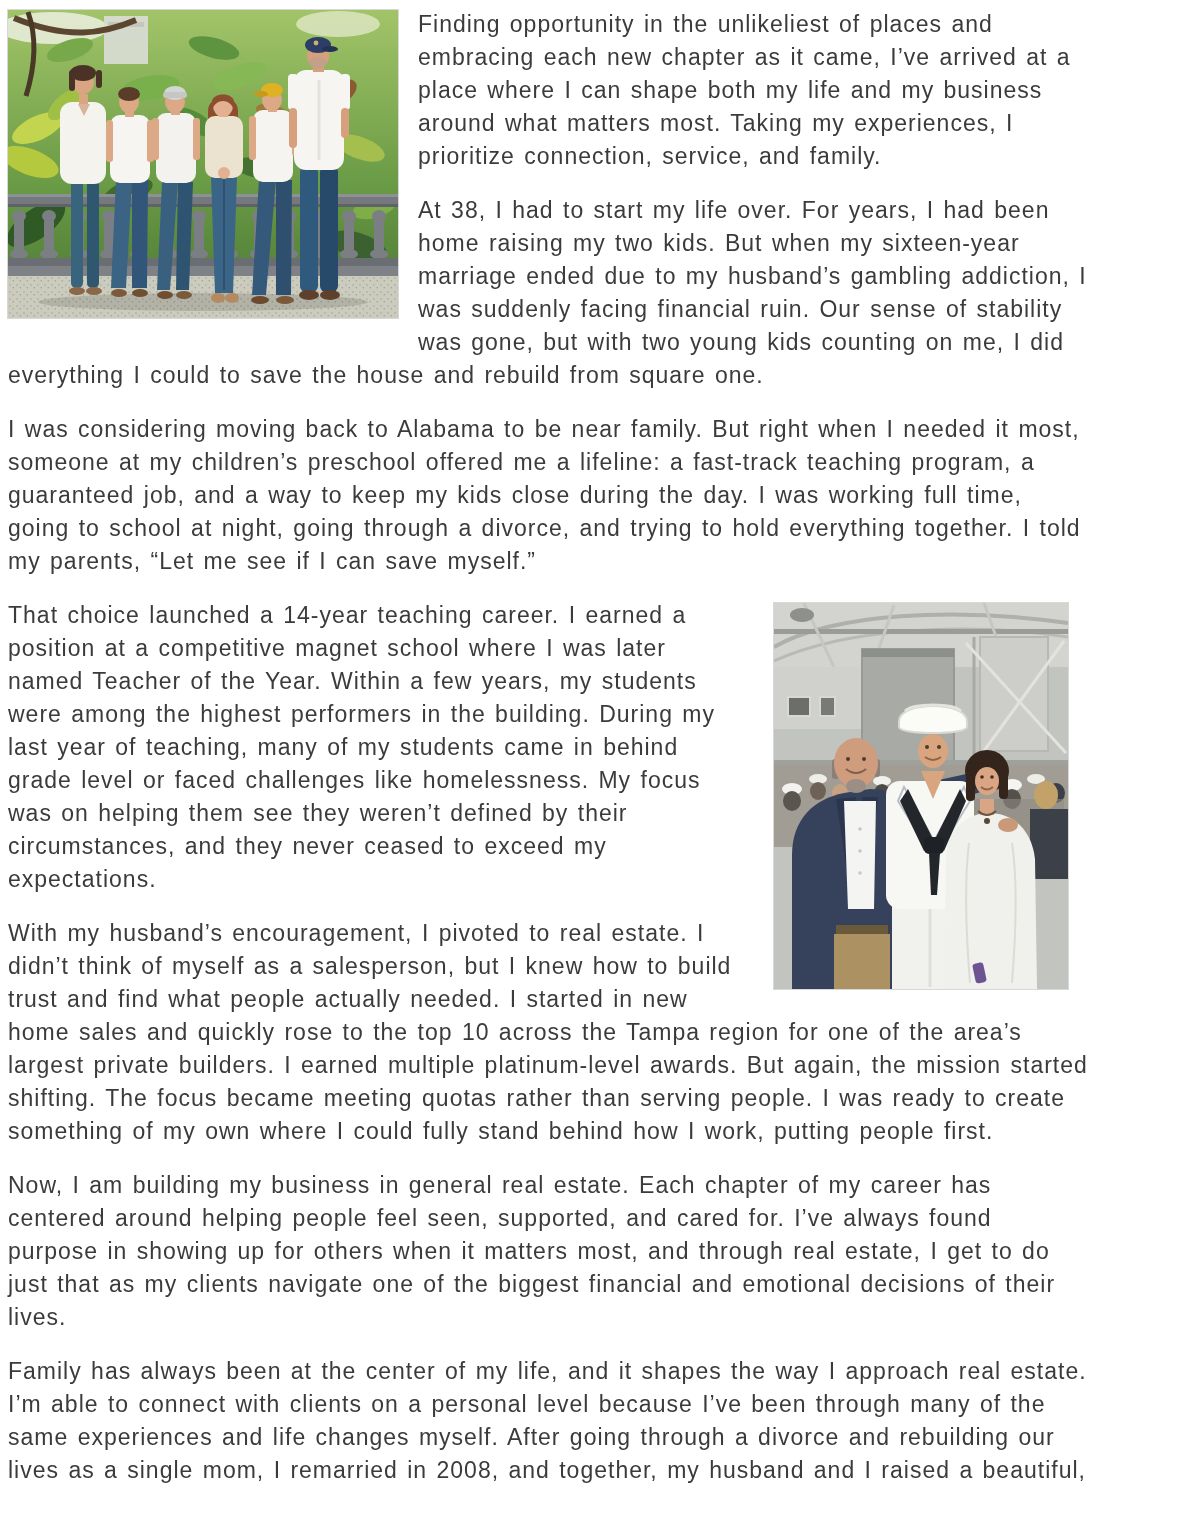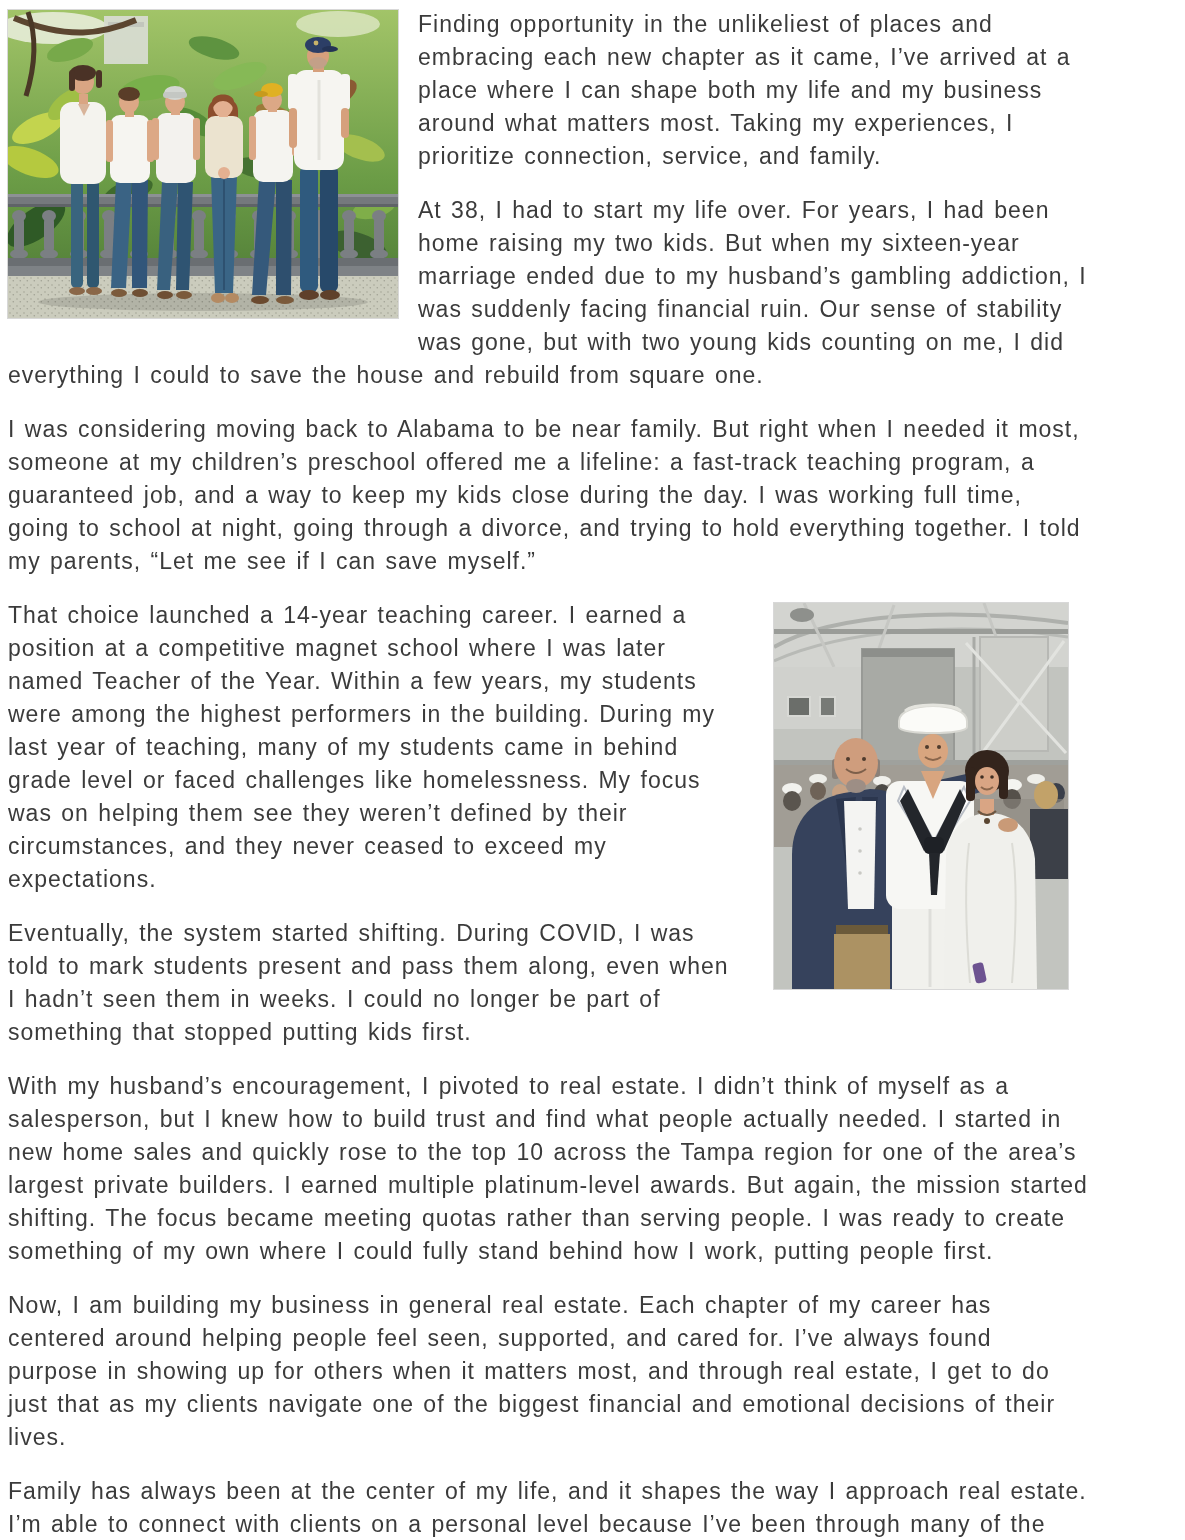--- a/index.html
+++ b/index.html
@@ -312,21 +312,20 @@
             <circle cx="218" cy="174" r="1.8" fill="#3f2f24"></circle>
           <path d="M204,208 Q213,216 222,208" stroke="#6b5642" stroke-width="2" fill="none"></path>
           <circle cx="213" cy="218" r="3" fill="#5a4632"></circle>
           <ellipse cx="234" cy="222" rx="10" ry="7" fill="#c99a77"></ellipse>
           <rect x="200" y="360" width="11" height="20" rx="3" fill="#6d5391" transform="rotate(-12 205 370)"></rect>
         </g>
       </svg>
     </span><span>That choice launched a 14-year teaching career. I earned a position at a competitive magnet school where I was later named Teacher of the Year. Within a few years, my students were among the highest performers in the building. During my last year of teaching, many of my students came in behind grade level or faced challenges like homelessness. My focus was on helping them see they weren’t defined by their circumstances, and they never ceased to exceed my expectations.</span>
   </p>
 
-  <p class="para">Eventually, the system started shifting. During COVID, I was told to mark students present and pass them along, even when I hadn’t seen them in weeks. I could no longer be part of something that stopped putting kids first.</p>
 
   <p class="para">With my husband’s encouragement, I pivoted to real estate. I didn’t think of myself as a salesperson, but I knew how to build trust and find what people actually needed. I started in new home sales and quickly rose to the top 10 across the Tampa region for one of the area’s largest private builders. I earned multiple platinum-level awards. But again, the mission started shifting. The focus became meeting quotas rather than serving people. I was ready to create something of my own where I could fully stand behind how I work, putting people first.</p>
 
   <p class="para">Now, I am building my business in general real estate. Each chapter of my career has centered around helping people feel seen, supported, and cared for. I’ve always found purpose in showing up for others when it matters most, and through real estate, I get to do just that as my clients navigate one of the biggest financial and emotional decisions of their lives.</p>
 
   <p class="para">Family has always been at the center of my life, and it shapes the way I approach real estate. I’m able to connect with clients on a personal level because I’ve been through many of the same experiences and life changes myself. After going through a divorce and rebuilding our lives as a single mom, I remarried in 2008, and together, my husband and I raised a beautiful,</p>
 
 </div>
 
 </body></html>

